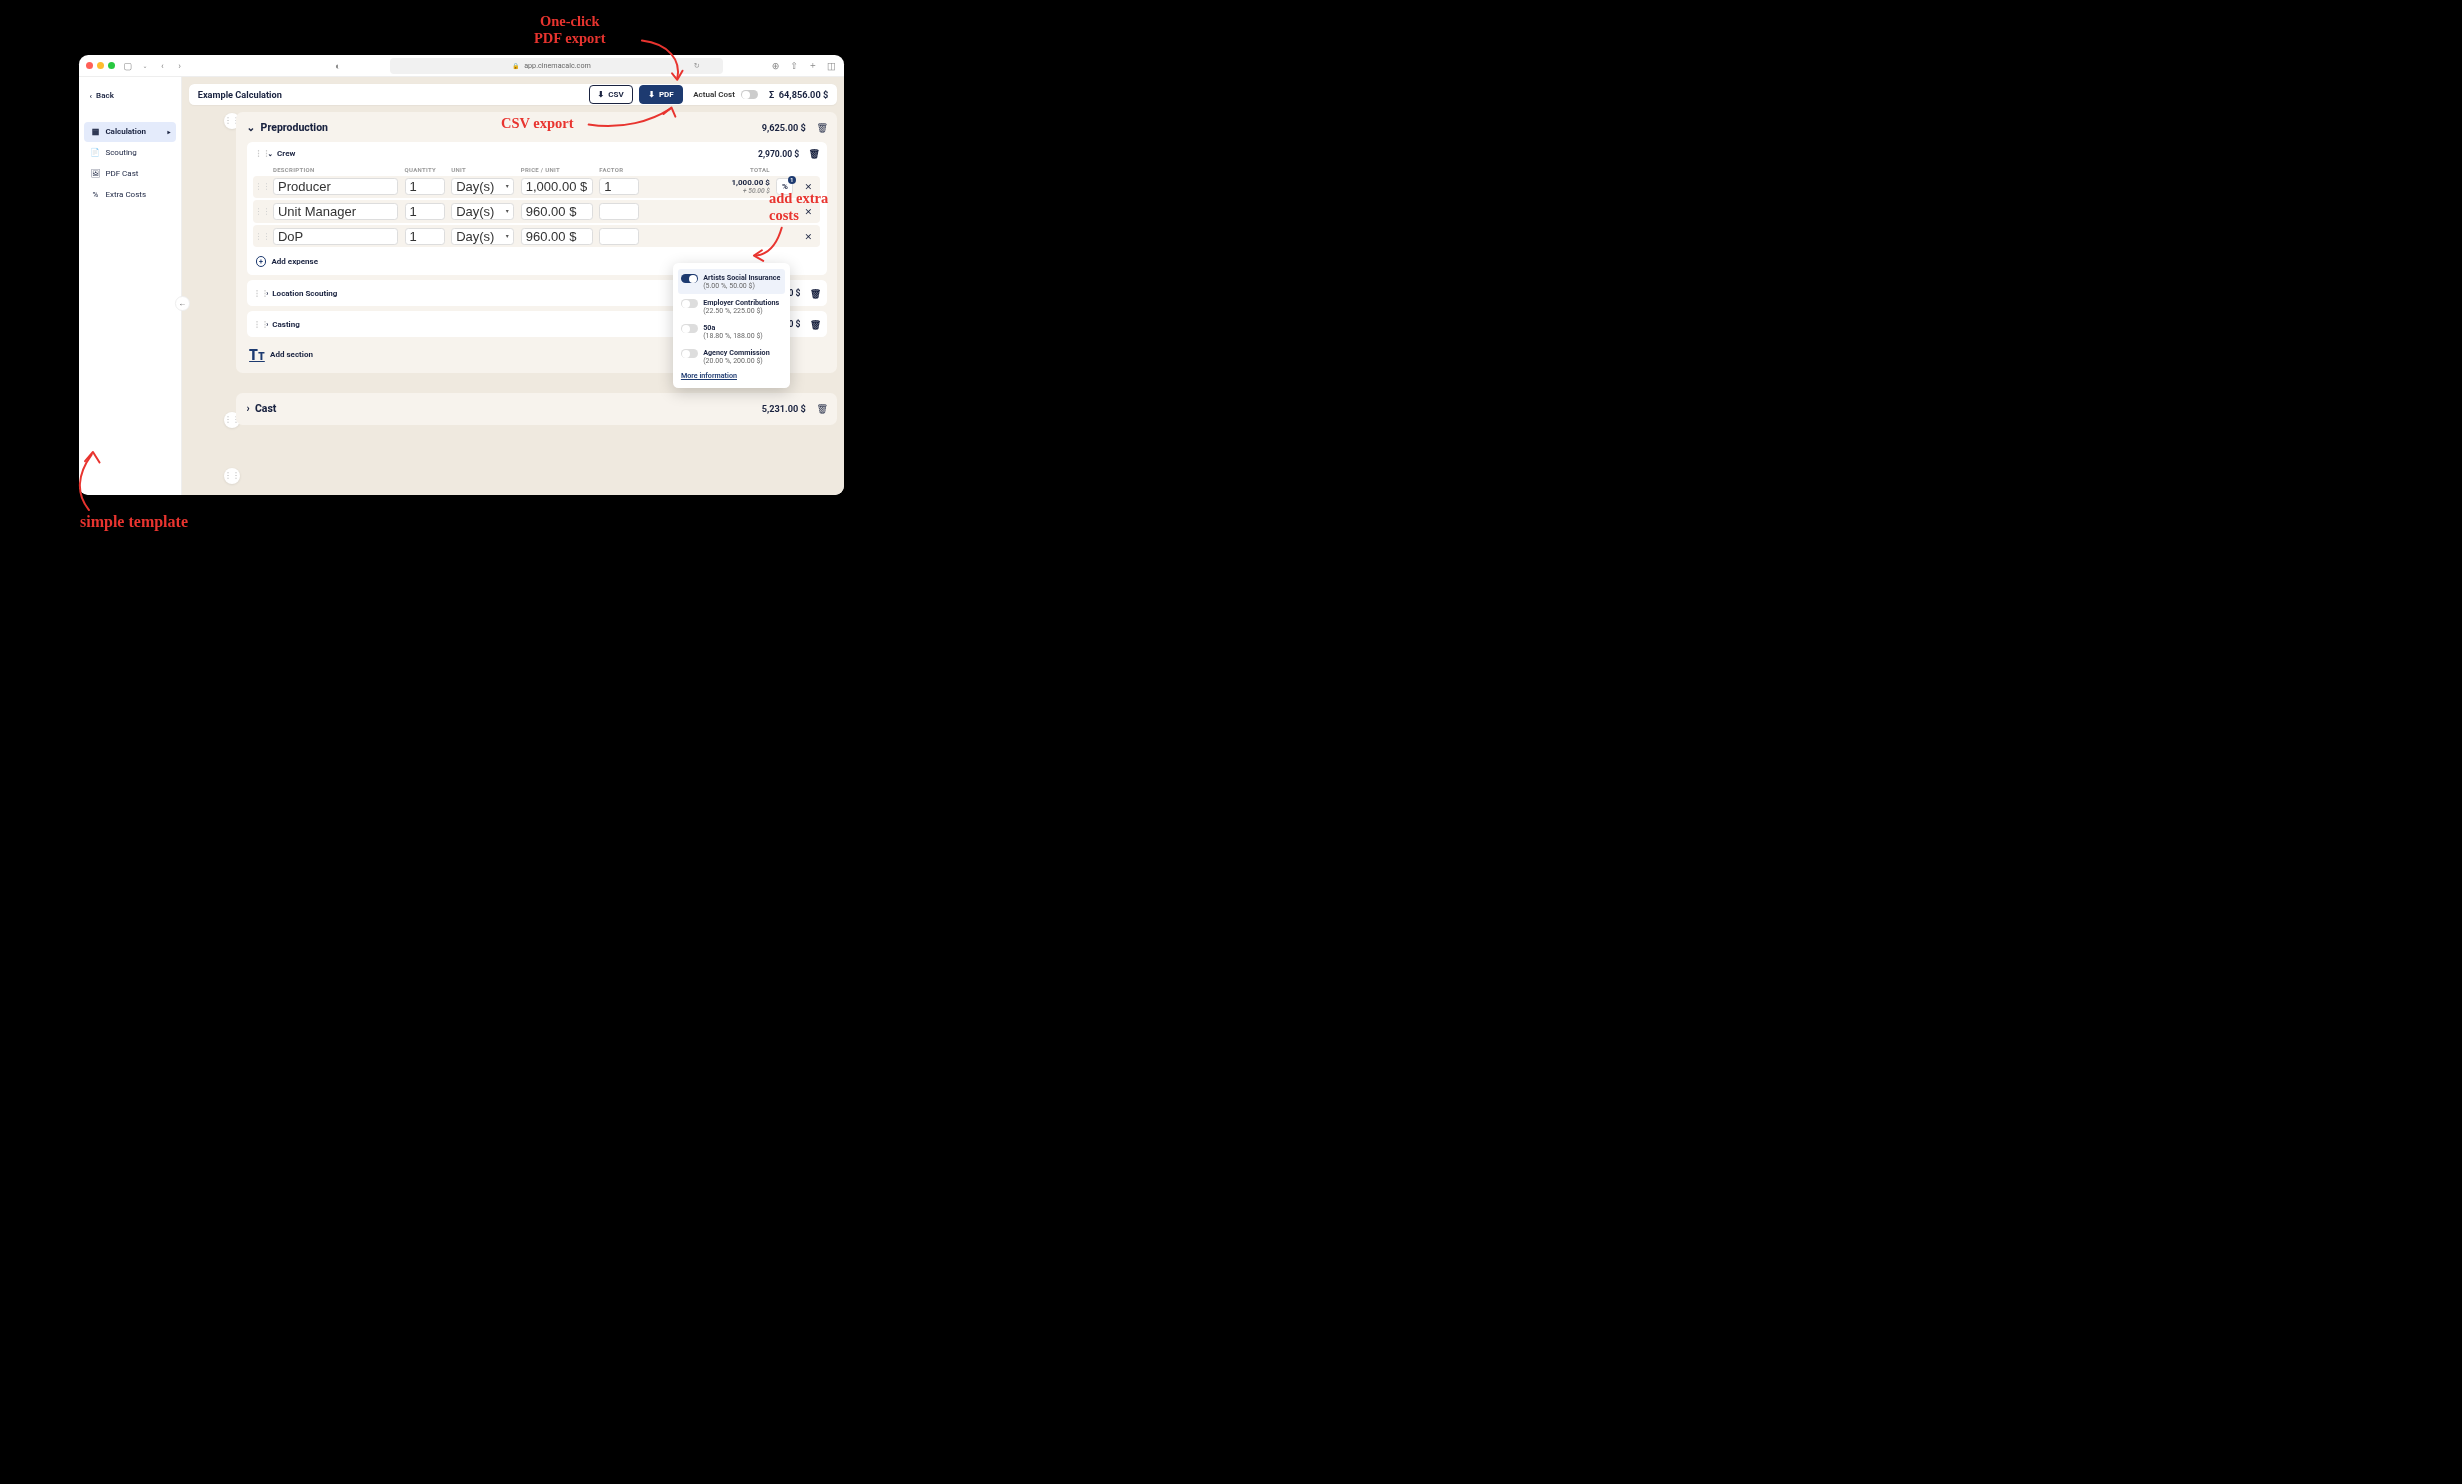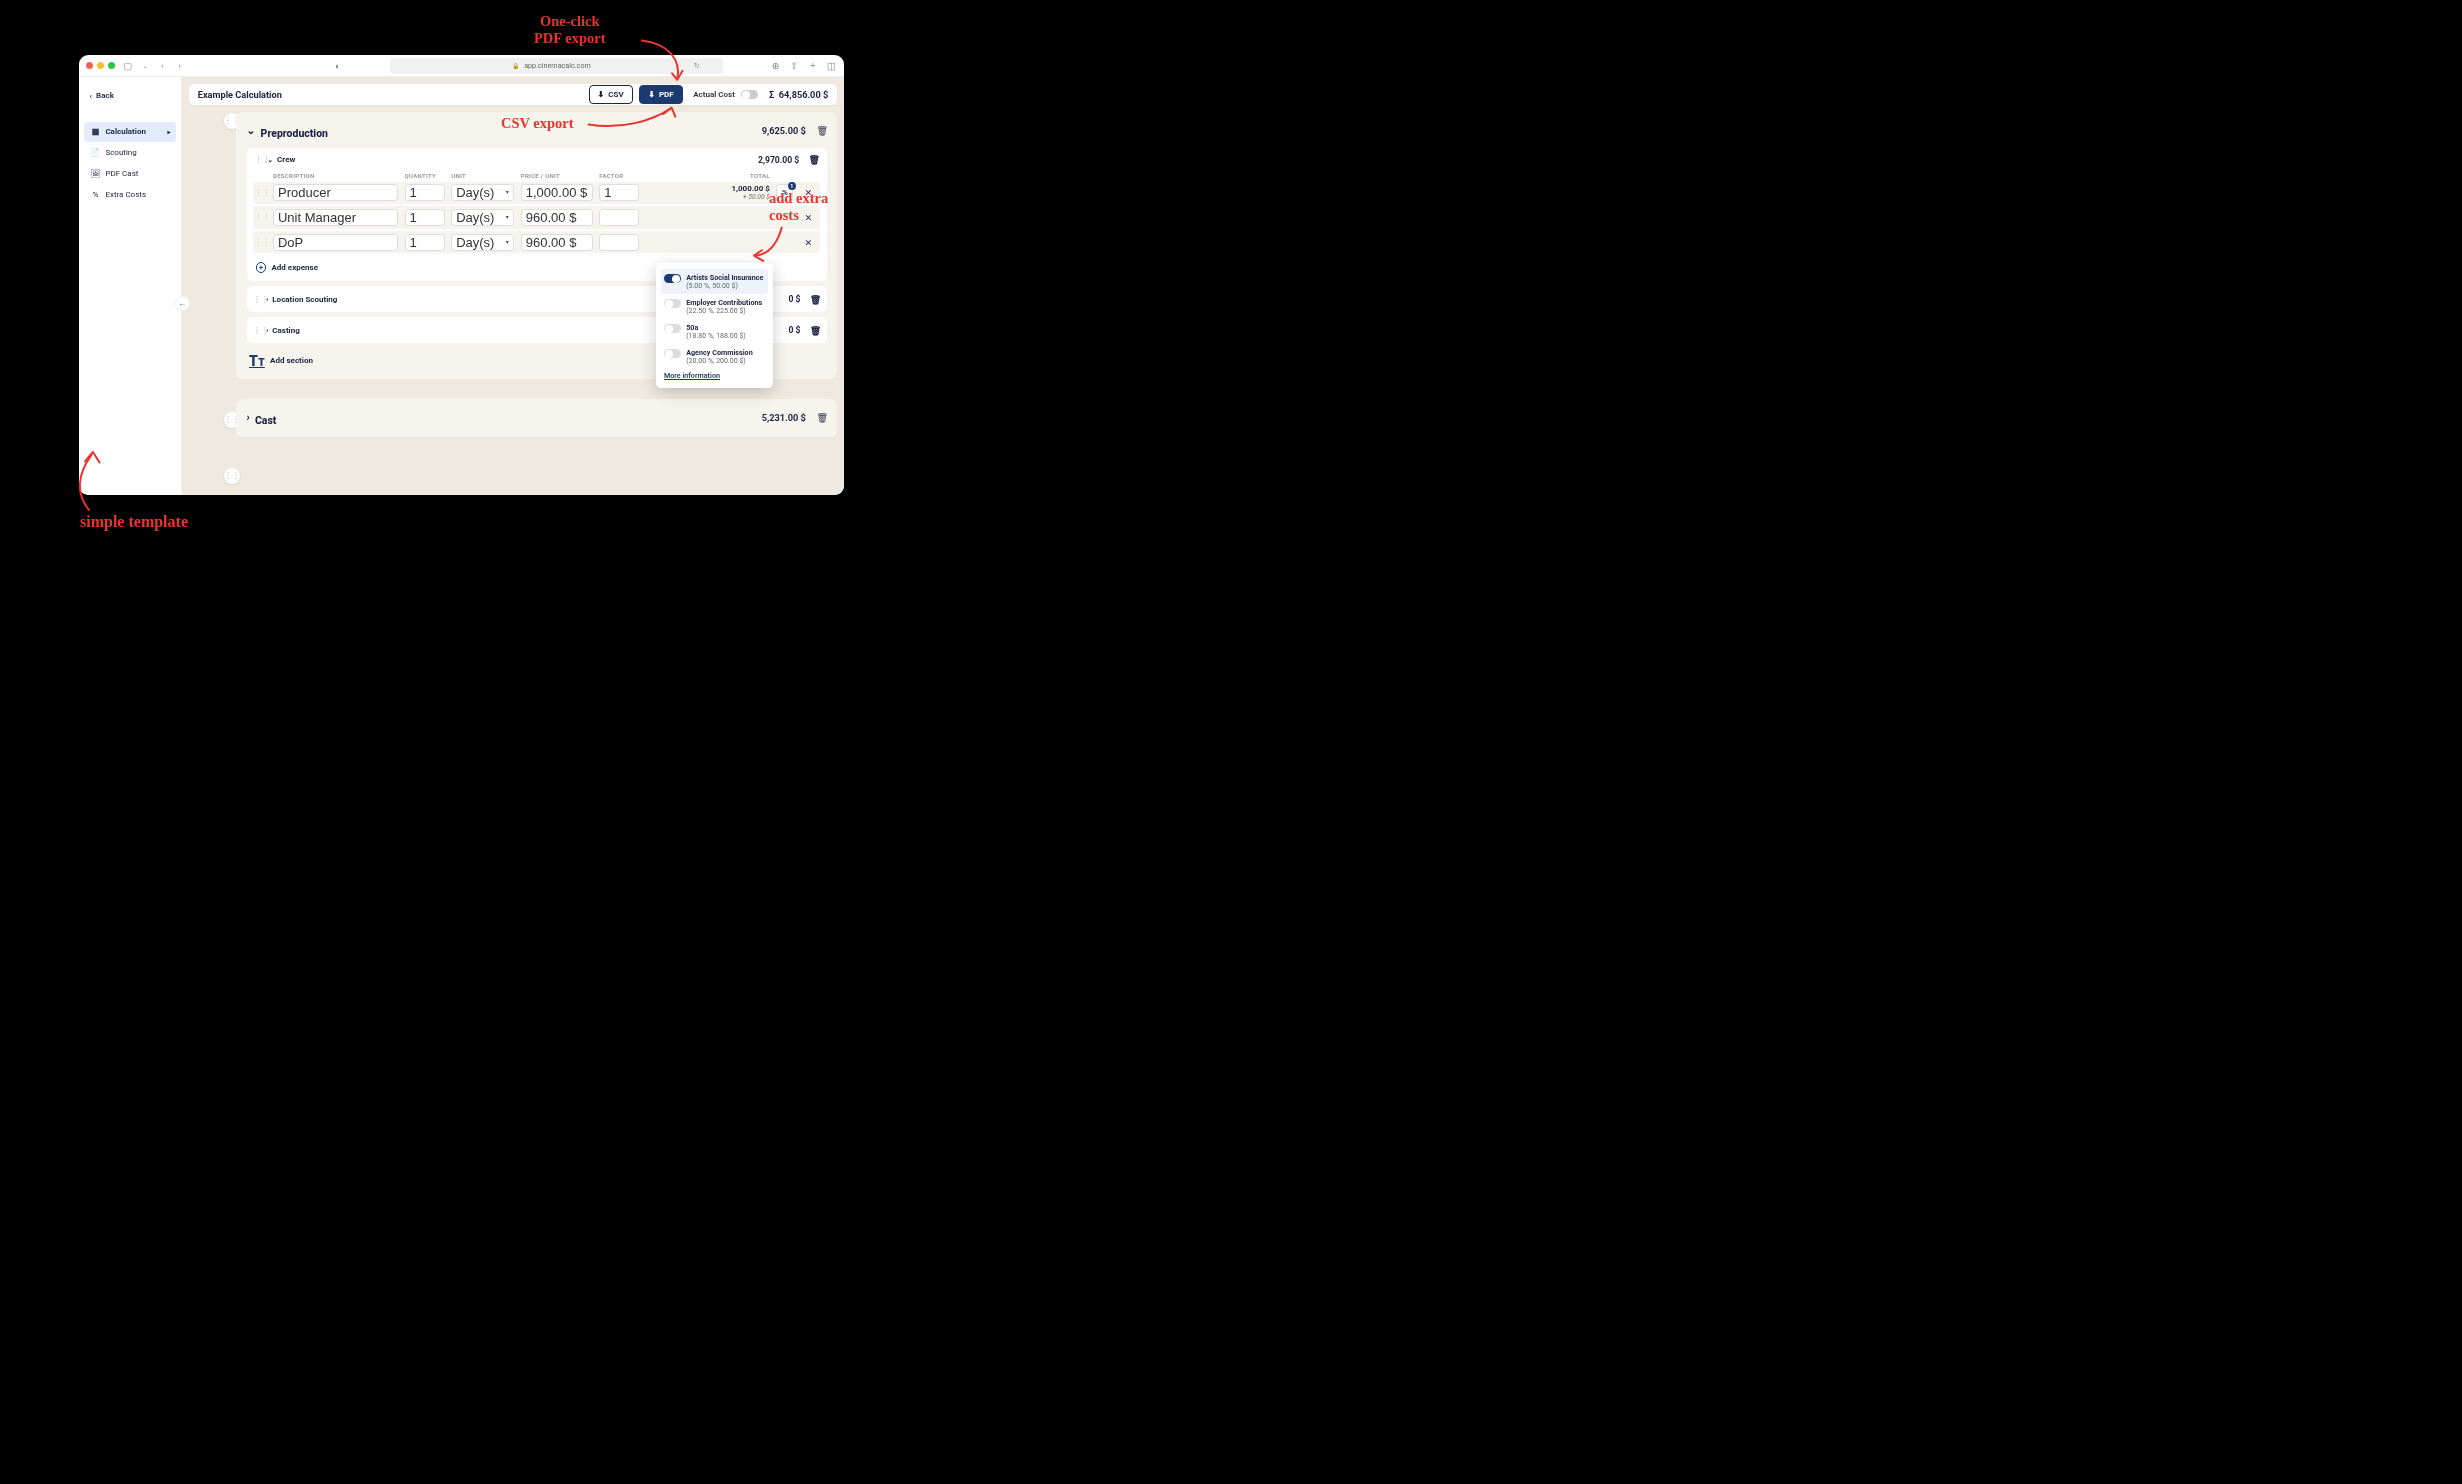--- a/index.html
+++ b/index.html
@@ -35,21 +35,21 @@
   .toggle { width: 17px; height: 9.2px; background: #ccc; border-radius: 6.6px; position: relative; cursor: pointer; display: inline-block; }
   .toggle::after { content: ""; width: 8px; height: 8px; background: #fff; border-radius: 50%; position: absolute; top: 0.7px; left: 0.7px; }
   .sigma { font-size: 9.2px; font-weight: 700; color: #1a2340; margin-left: 4px; }
 
   .cards { padding: 0 6.6px 26px 54px; overflow-y: auto; height: calc(100% - 42px); position: relative; }
   .drag-dot { background: #fff; width: 16px; height: 16px; border-radius: 50%; display: flex; align-items: center; justify-content: center; color: #aaa; font-size: 8px; box-shadow: 0 0.7px 2.6px rgba(0,0,0,0.1); }
   .drag-dot.abs { position:absolute; left: 42px; }
 
   .card { background: #f7f3ed; border-radius: 6.6px; padding: 9.2px 10.5px; margin-bottom: 20px; position: relative; }
   .card-head { display: flex; align-items: center; gap: 5.3px; }
-  .card-title { font-size: 10.5px; font-weight: 800; color: #1a2340; flex: 1; margin-top: 6px; }
+  .card-title { font-size: 10.5px; font-weight: 800; color: #1a2340; flex: 1; }
   .card-total { font-size: 9.2px; font-weight: 700; color: #1a2340; margin-right: 5.3px; }
   .trash-icon, .close-icon { cursor: pointer; color: #1a2340; font-size: 9.2px; width: 10.5px; text-align: center;}
   .chev { color: #1a2340; font-weight: 900;}
 
   .subcard { background: #fff; border-radius: 5.3px; margin-top: 8px; padding: 4px 6.6px 2.6px 6.6px; }
   .subhead { display: flex; align-items: center; gap: 4px; padding: 2.6px 1.3px; font-size: 8px; font-weight: 700; color: #1a2340; }
   .grip { color: #ccc; font-size: 8px; cursor: grab; width: 9.2px; text-align: center;}
   .sub-total { margin-left: auto; font-size: 8.6px; font-weight: 700; color: #1a2340; margin-right: 5.3px; }
 
   .thead { display: grid; grid-template-columns: 12px 125px 40px 63px 72px 40px 1fr 20px 16px; gap: 6.6px; padding: 4px 1.3px 2.6px 1.3px; font-size: 6px; font-weight: 700; color: #999; letter-spacing: 0.3px; }
@@ -66,21 +66,21 @@
 
   .add-expense { display: flex; align-items: center; gap: 5.3px; padding: 6.6px 2.6px 5.3px 2.6px; font-size: 8px; font-weight: 700; color: #1a2340; cursor: pointer;}
   .plus-circle { width: 10.5px; height: 10.5px; border: 1px solid #1d3a70; border-radius: 50%; display: inline-flex; align-items: center; justify-content: center; font-size: 7.2px; color: #1d3a70; line-height:1;}
 
   .collapsed-sub { background: #fff; border-radius: 5.3px; margin-top: 5.3px; height: 26px; display: flex; align-items: center; padding: 0 6.6px; font-size: 8px; font-weight: 700; color: #1a2340; gap: 4px; }
   .collapsed-sub .sub-total { margin-left:auto;}
 
   .add-section { display: flex; align-items: center; gap: 5.3px; padding: 9.2px 2.6px 1.3px 2.6px; font-size: 8px; font-weight: 700; color: #1a2340; cursor: pointer;}
   .add-section .tt { font-size: 14px; color: #1d3a70; font-weight: 900; text-decoration: underline;}
 
-  .popover { position: absolute; top: 186px; right: 71px; width: 117px; background: #fff; border-radius: 5.3px; box-shadow: 0 4px 16px rgba(0,0,0,0.2); padding: 5.3px; font-size: 7.2px; z-index: 30; }
+  .popover { position: absolute; top: 186px; right: 54px; width: 117px; background: #fff; border-radius: 5.3px; box-shadow: 0 4px 16px rgba(0,0,0,0.2); padding: 5.3px; font-size: 7.2px; z-index: 30; }
   .pop-row { display: flex; gap: 5.3px; align-items: flex-start; padding: 4px 2.6px; }
   .pop-row .pt-name { font-weight: 700; color: #1a2340;}
   .pop-row .pt-sub { color: #666; font-size: 7px;}
   .pop-link { color: #1d3a70; text-decoration: underline; font-weight: 600; padding: 2.6px; cursor: pointer;}
   .pop-toggle { width: 17px; height: 9.2px; border-radius: 6.6px; position: relative; margin-top: 1.3px; flex-shrink: 0;}
   .pop-toggle::after { content:""; width:8px; height:8px; border-radius:50%; background:#fff; position:absolute; top:0.7px;}
   .pop-toggle.on { background:#1d3a70; } .pop-toggle.on::after { left: 8.6px; }
   .pop-toggle.off { background:#ddd; } .pop-toggle.off::after { left: 0.7px;}
   .pop-row.active { background:#eef2fa; border-radius:3.3px;}
 

